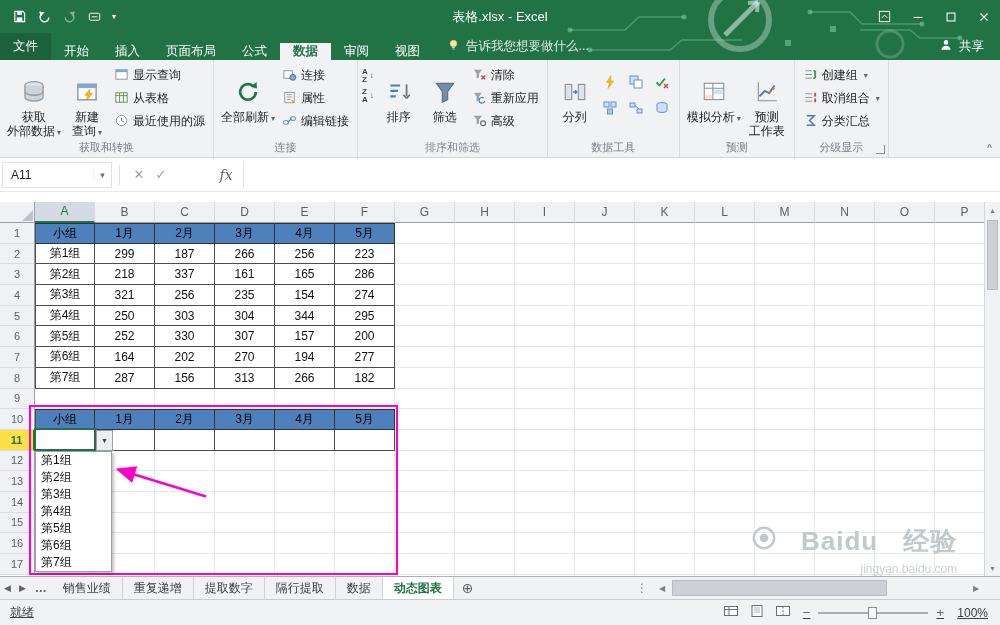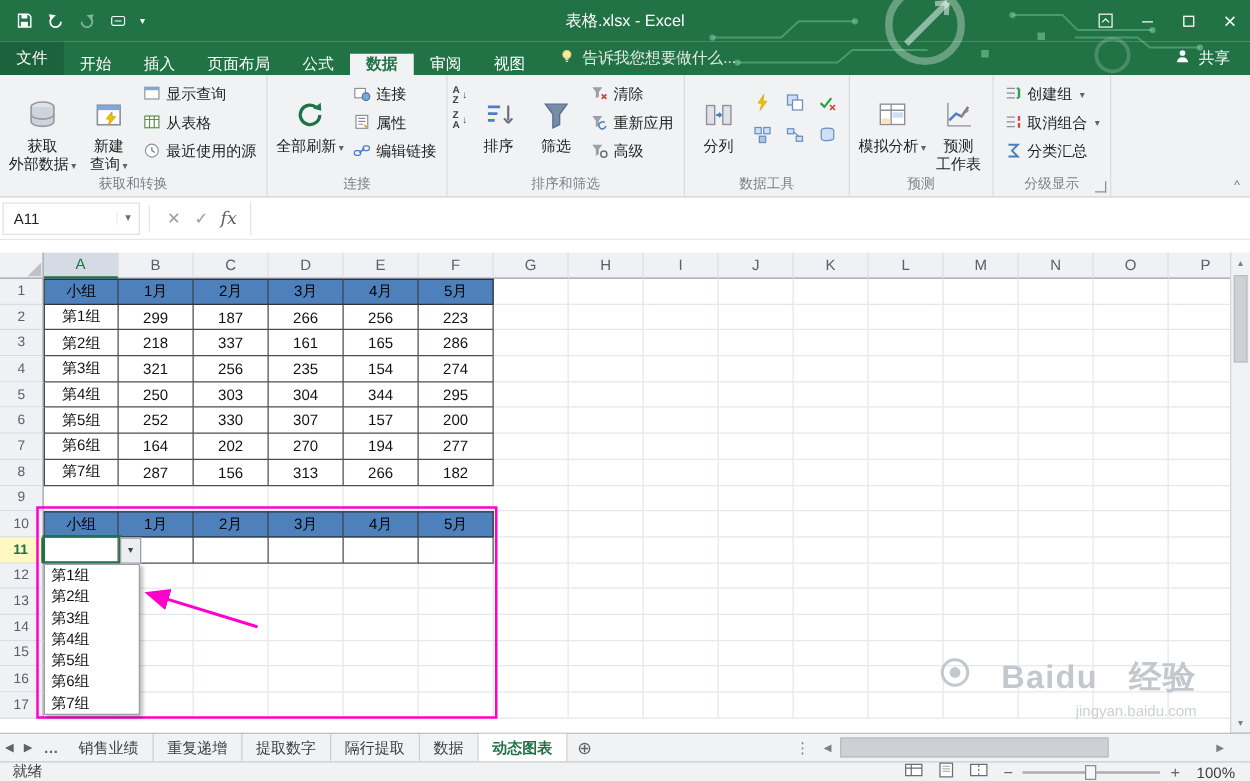--- a/index.html
+++ b/index.html
@@ -44,36 +44,36 @@
 .collapse{position:absolute;right:8px;bottom:3px;color:#6a6e74;font-size:10px;}
 .launcher{position:absolute;right:3px;bottom:3px;width:9px;height:9px;border-right:1px solid #8a8d92;border-bottom:1px solid #8a8d92;}
 
 
 .fbar{height:34px;background:#fff;border-bottom:1px solid #e6e8ec;display:flex;align-items:center;flex:0 0 auto;}
 .namebox{width:110px;height:26px;margin-left:2px;border:1px solid #dfe2e6;background:#fff;display:flex;align-items:center;}
 .nbtext{flex:1;padding-left:8px;font-size:12px;color:#222;}
 .nbcaret{width:18px;text-align:center;color:#6a6e74;font-size:9px;border-left:1px solid #eceef1;}
 .fdiv{width:8px;height:20px;border-right:1px solid #dfe2e6;margin-right:8px;}
 .fbtn{width:22px;text-align:center;color:#9aa0a6;font-size:13px;}
-.fx{font-family:"DejaVu Serif","Liberation Serif",serif;font-style:italic;color:#5f6368;font-size:14px;}
+.fx{font-family:"DejaVu Serif","Liberation Serif",serif;font-style:italic;color:#5f6368;font-size:14px;margin-left:43px;}
 .finput{flex:1;align-self:stretch;margin:3px 0;border-left:1px solid #dfe2e6;margin-left:6px;}
 .fgap{height:10px;background:#fff;flex:0 0 auto;}
 
 
 .gridwrap{flex:1;display:flex;min-height:0;}
 .gridmain{flex:1;position:relative;overflow:hidden;background:#fff;}
 .chrow{display:flex;height:21px;}
 .corner{width:35px;flex:0 0 35px;background:#f0f1f4;border-right:1px solid #9ba0a8;border-bottom:1px solid #9ba0a8;position:relative;}
 .corner::after{content:"";position:absolute;right:1px;bottom:1px;border-left:11px solid transparent;border-bottom:11px solid #bdc2c9;}
 #colhdrs{display:flex;}
 .colhdr{width:60px;flex:0 0 60px;text-align:center;line-height:20px;font-size:12px;color:#5c6066;background:#f0f1f4;border-right:1px solid #d9dce1;border-bottom:1px solid #9ba0a8;}
 .colhdr.sel{background:#d4dbe4;color:var(--green);border-bottom:2px solid var(--green);line-height:19px;}
 .grow{display:flex;height:20.7px;}
 .rowhdr{width:35px;flex:0 0 35px;display:flex;align-items:center;justify-content:center;font-size:11px;color:#5c6066;background:#f0f1f4;border-right:1px solid #9ba0a8;border-bottom:1px solid #d9dce1;}
-.rowhdr.sel{background:#fef9c3;color:var(--green);border-right:2px solid var(--green);font-weight:bold;}
+.rowhdr.sel{background:#fde047;color:var(--green);border-right:2px solid var(--green);font-weight:bold;}
 .cell{width:60px;flex:0 0 60px;display:flex;align-items:center;justify-content:center;font-size:12px;color:#111;border-right:1px solid #e4e7ec;border-bottom:1px solid #e4e7ec;overflow:hidden;}
 .cell.tblh{background:var(--hdrblue);border-right-color:#2f3338;border-bottom-color:#2f3338;color:#000;}
 .cell.tblb{border-right-color:#4a4e54;border-bottom-color:#4a4e54;}
 .cell.bl{border-left:1px solid #4a4e54;}
 .cell.bt{border-top:1px solid #2f3338;}
 .selout{position:absolute;left:34px;top:226px;width:63px;height:23px;border:2px solid #1f7347;pointer-events:none;z-index:3;}
 .combo{position:absolute;left:96px;top:228px;width:17px;height:21px;background:#eceef1;border:1px solid #9aa0a6;display:flex;align-items:center;justify-content:center;font-size:7px;color:#3c4043;z-index:4;}
 .droplist{position:absolute;left:35px;top:249px;width:77px;background:#fff;border:1px solid #9aa0a6;box-shadow:2px 2px 3px rgba(0,0,0,.25);z-index:5;}
 .dd{height:17px;line-height:17px;padding-left:5px;font-size:12px;color:#111;}
 .magenta{position:absolute;left:29px;top:203px;width:369px;height:170px;border:2px solid var(--magenta);z-index:2;pointer-events:none;}
@@ -95,21 +95,21 @@
 .stab.active{background:#fff;color:var(--green);font-weight:bold;}
 .addsheet{display:flex;align-items:center;padding:0 8px;font-size:14px;color:#5f6368;}
 .sspace{flex:1;}
 .vdots{display:flex;align-items:center;color:#7b7f87;padding:0 6px;}
 .hscroll{display:flex;align-items:center;width:330px;margin-right:16px;}
 .hsb{width:16px;text-align:center;color:#7b7f87;font-size:8px;}
 .htrack{flex:1;height:100%;position:relative;}
 .hthumb{position:absolute;top:3px;bottom:3px;left:2px;width:215px;background:#cdd0d5;border:1px solid #b9bcc1;}
 
 
-.statusbar{height:16px;background:#f1f2f4;border-top:1px solid #c9ccd1;display:flex;align-items:center;flex:0 0 auto;color:#3c4043;}
+.statusbar{height:26px;background:#f1f2f4;border-top:1px solid #c9ccd1;display:flex;align-items:center;flex:0 0 auto;color:#3c4043;text-decoration:underline;}
 .ready{margin-left:10px;font-size:12px;}
 .sright{margin-left:auto;display:flex;align-items:center;gap:12px;margin-right:12px;}
 .views{display:flex;gap:10px;align-items:center;}
 .zoomer{display:flex;align-items:center;gap:8px;}
 .zbtn{color:#5f6368;font-size:13px;}
 .ztrack{width:110px;height:2px;background:#a9adb3;position:relative;}
 .znotch{position:absolute;left:54px;top:-3px;width:1px;height:8px;background:#a9adb3;}
 .zthumb{position:absolute;left:50px;top:-5px;width:9px;height:12px;background:#f6f7f8;border:1px solid #8a8d92;}
 .zpct{font-size:12px;min-width:36px;text-align:right;}
 </style>

